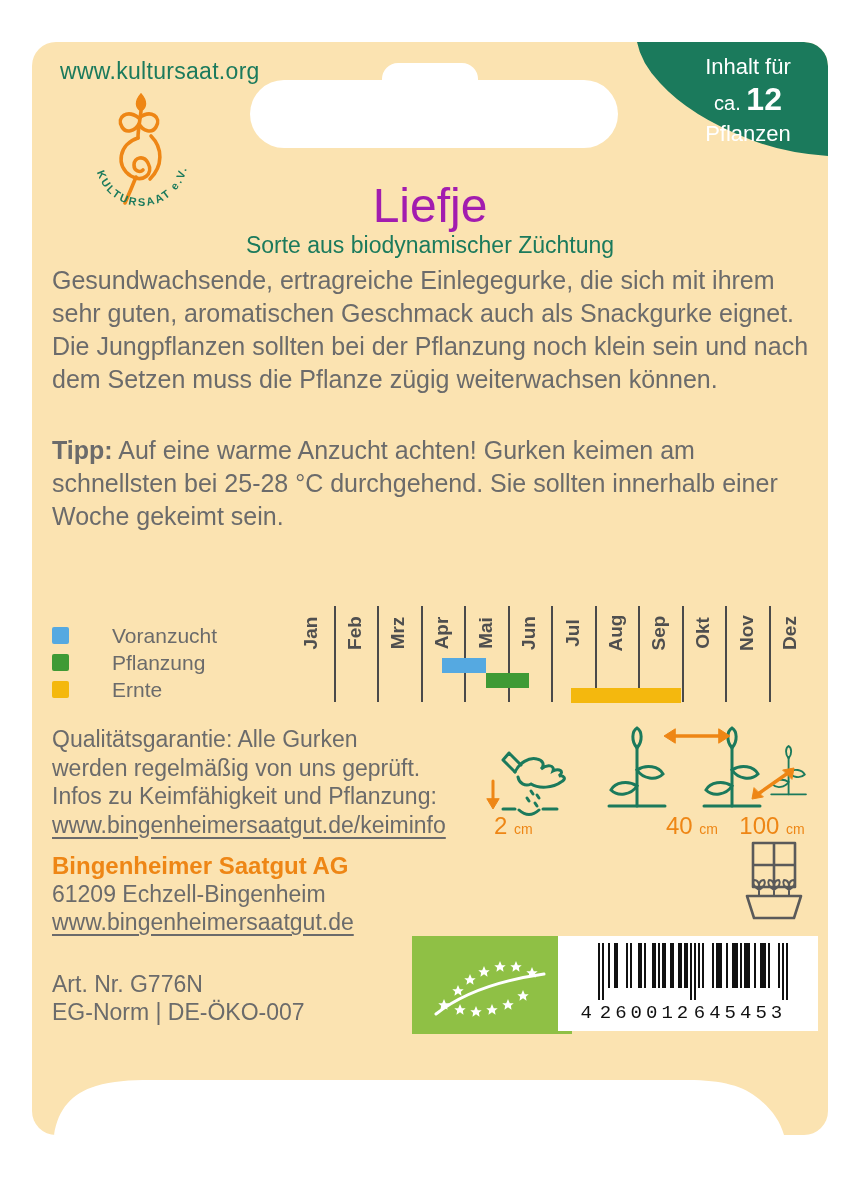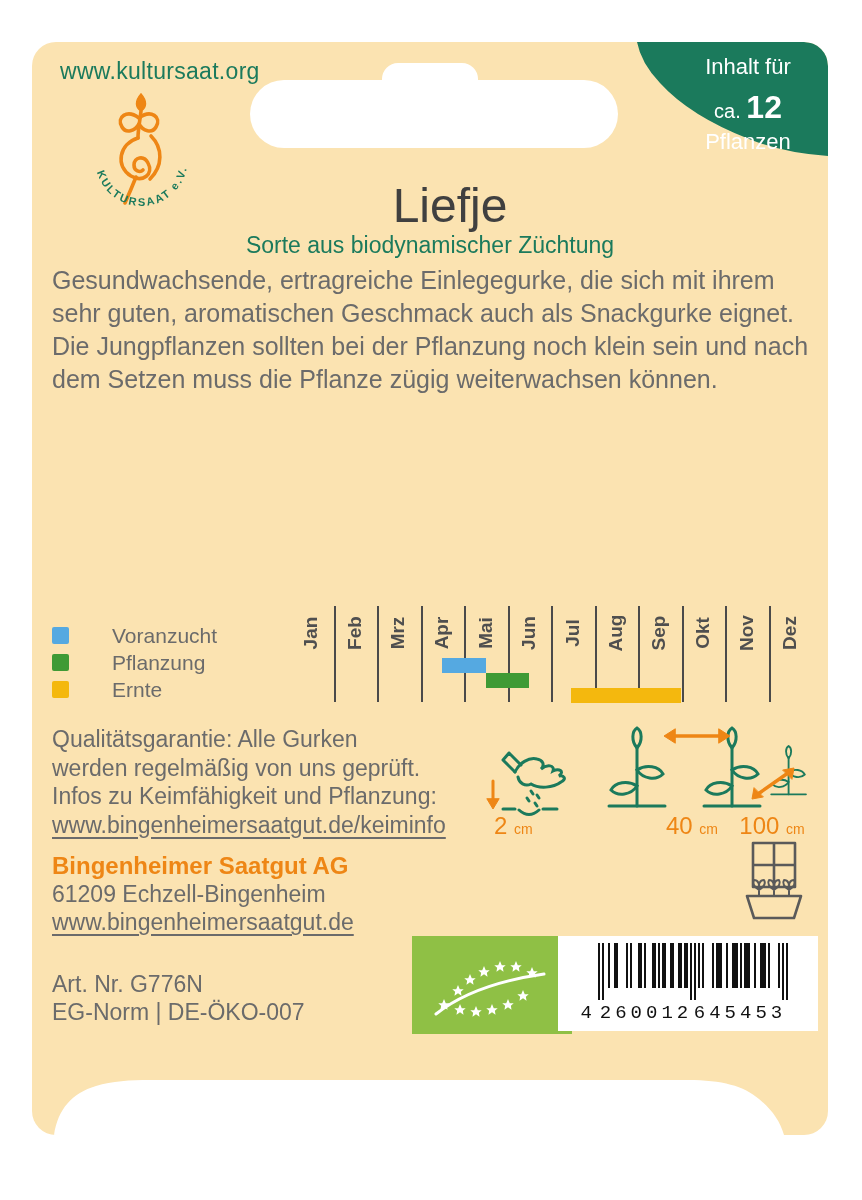--- a/index.html
+++ b/index.html
@@ -13,26 +13,26 @@
 
   
   .website-link{position:absolute;left:28px;top:16px;font-size:23px;color:#1b7a5c;letter-spacing:.3px;}
   .logo-svg{position:absolute;left:55px;top:44px;}
 
   
   .badge{position:absolute;right:0;top:0;width:195px;height:122px;}
   .badge svg{position:absolute;left:0;top:0;}
   .badge-text{position:absolute;left:35px;top:10px;width:160px;text-align:center;color:#fff;}
   .badge-line1{font-size:22px;line-height:30px;}
-  .badge-line2{font-size:20px;line-height:34px;margin-top:8px;}
+  .badge-line2{font-size:20px;line-height:34px;}
   .badge-count{font-size:32px;font-weight:bold;}
   .badge-line3{font-size:22px;line-height:28px;}
 
   
-  .variety-title{position:absolute;left:0;top:136px;width:100%;text-align:center;font-size:48px;color:#404040;padding-left:20px;}
+  .variety-title{position:absolute;left:0;top:136px;width:100%;text-align:center;font-size:48px;color:#a21caf;}
   .variety-subtitle{position:absolute;left:0;top:190px;width:100%;text-align:center;font-size:23px;color:#1b7a5c;}
 
   .description{position:absolute;left:20px;top:222px;width:758px;font-size:25px;line-height:33px;color:#6b6b6b;}
   .tip{position:absolute;left:20px;top:392px;width:762px;font-size:25px;line-height:33px;color:#6b6b6b;}
   .tip b{font-weight:bold;}
 
   
   .legend{position:absolute;left:20px;top:580px;}
   .legend-row{display:flex;align-items:center;gap:11px;height:27px;}
   .swatch{width:17px;height:17px;border-radius:2px;flex:0 0 auto;}
@@ -106,20 +106,21 @@
         </defs>
       <text font-size="11" font-weight="bold" fill="#1b7a5c" letter-spacing="2">
         <textPath href="#ktxt">KULTURSAAT e.V.</textPath>
       </text>
     </svg>
 
     <div class="variety-title">Liefje</div>
     <div class="variety-subtitle">Sorte aus biodynamischer Züchtung</div>
 
     <div class="description">Gesundwachsende, ertragreiche Einlegegurke, die sich mit ihrem sehr guten, aromatischen Geschmack auch als Snackgurke eignet. Die Jungpflanzen sollten bei der Pflanzung noch klein sein und nach dem Setzen muss die Pflanze zügig weiterwachsen können.</div>
+    <div class="tip"><b>Tipp:</b><span> Auf eine warme Anzucht achten! Gurken keimen am schnellsten bei 25-28 °C durchgehend. Sie sollten innerhalb einer Woche gekeimt sein.</span></div>
 
     <div class="legend">
         <div class="legend-row">
           <span class="swatch" style="background: rgb(85, 169, 225);"></span>
           <span class="legend-label">Voranzucht</span>
         </div>
         <div class="legend-row">
           <span class="swatch" style="background: rgb(63, 154, 53);"></span>
           <span class="legend-label">Pflanzung</span>
         </div>

